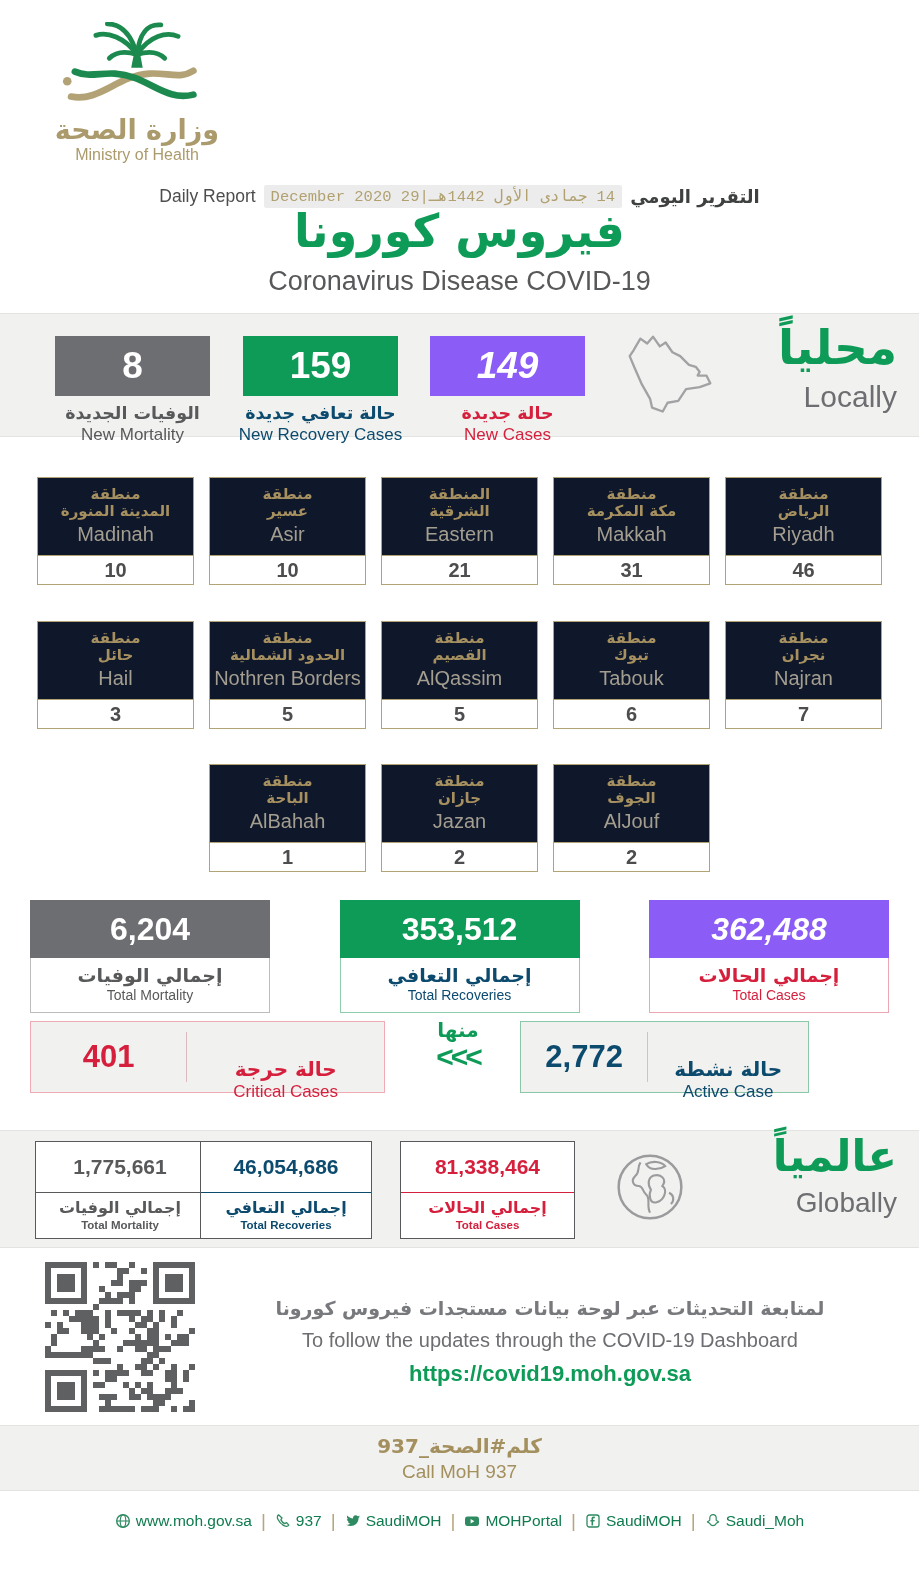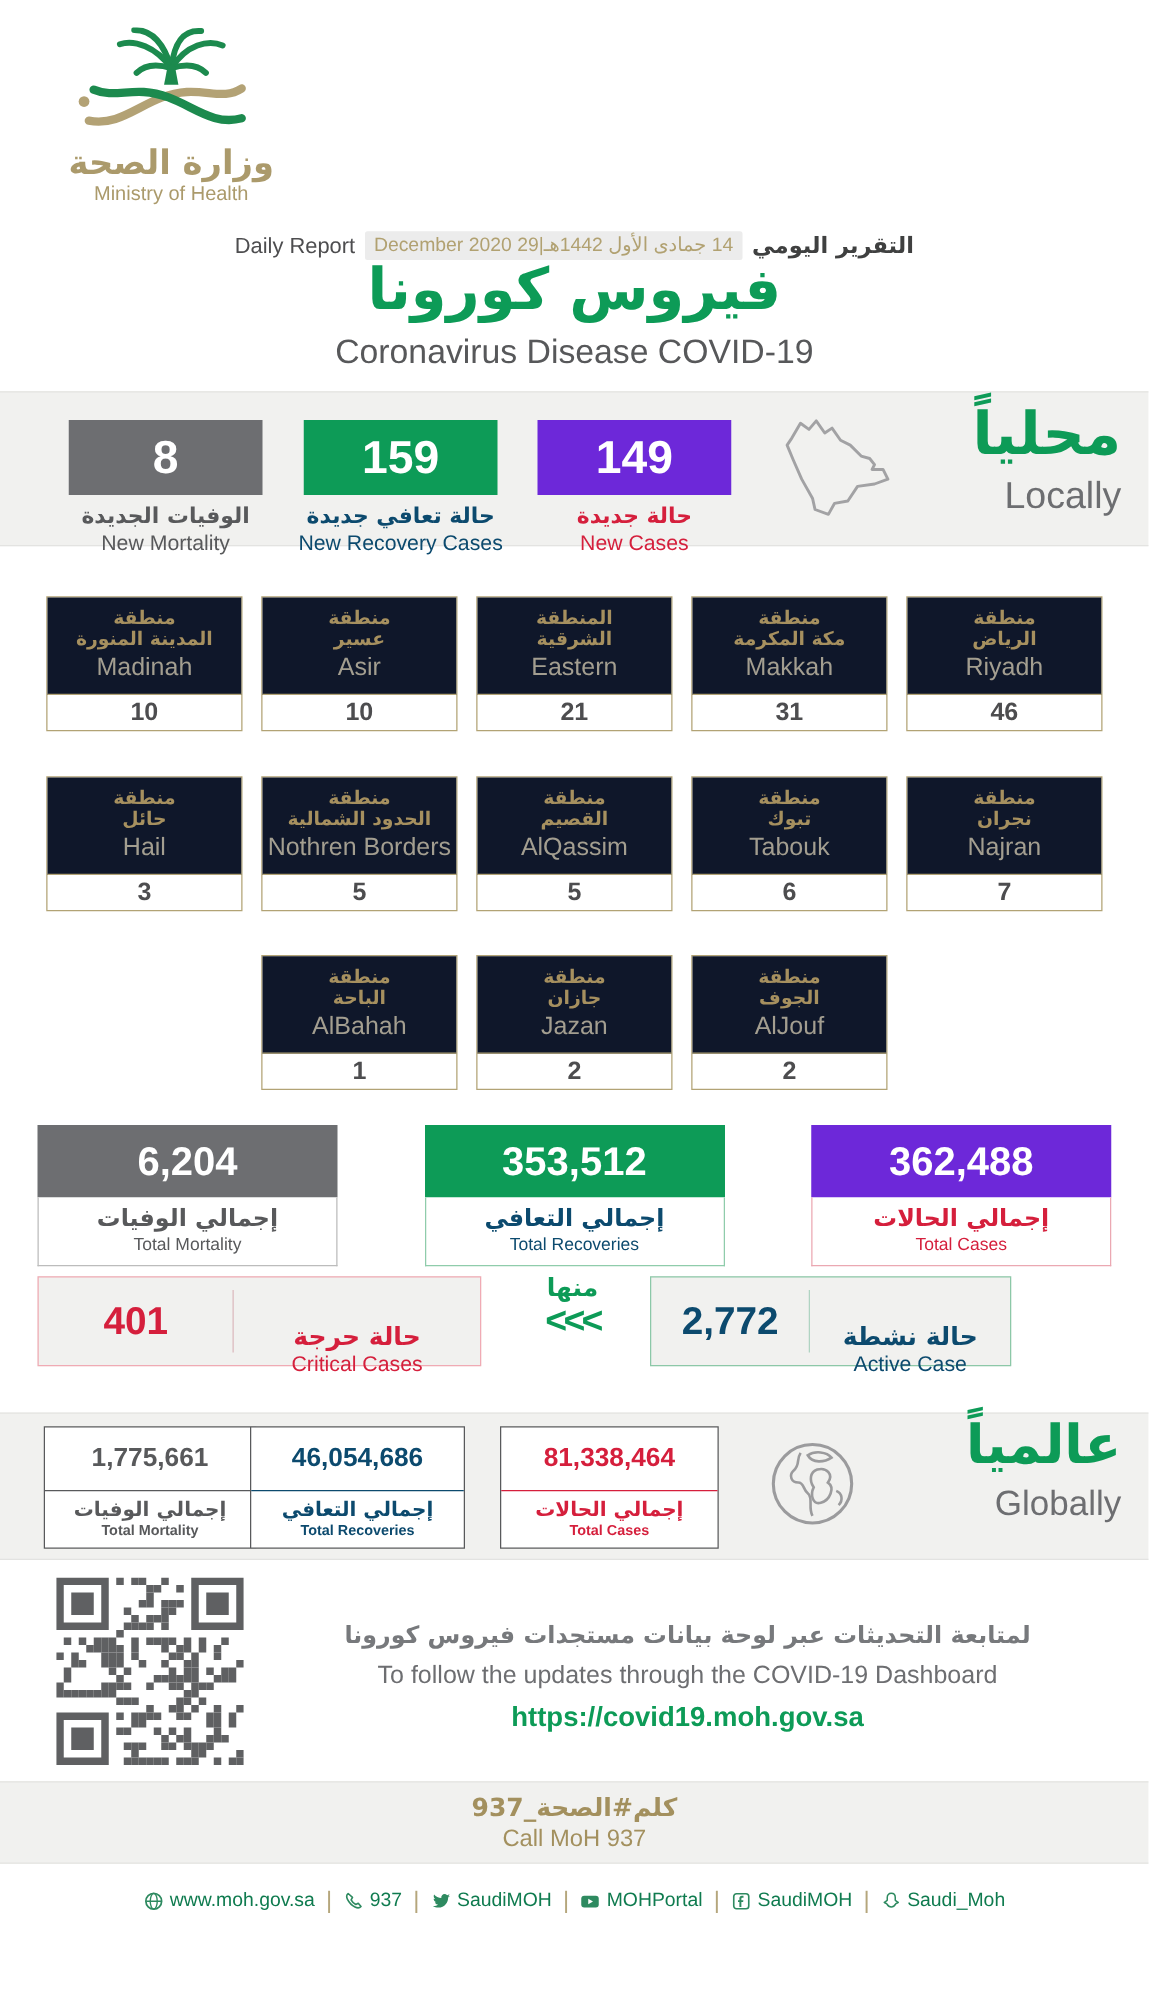--- a/index.html
+++ b/index.html
@@ -1,37 +1,37 @@
 <!DOCTYPE html>
 <html><head>
 <meta charset="utf-8">
 <style>
   html,body{margin:0;padding:0;background:#fff;}
   .page{position:relative;width:919px;height:1593px;background:#fff;overflow:hidden;
         font-family:"Liberation Sans","DejaVu Sans",sans-serif;color:#58595b;}
   .abs{position:absolute;}
-  .bg-gray{background:#6d6e71;} .bg-green{background:#0d9b57;} .bg-red{background:#6d28d9;}
+  .bg-gray{background:#6d6e71;} .bg-green{background:#0d9b57;} .bg-red{background:#8b5cf6;font-style:italic;}
   .tx-gray{color:#58595b;} .tx-green{color:#0c4a6e;} .tx-red{color:#d51f3c;}
 
   
   .logo{left:42px;top:22px;width:190px;text-align:center;}
   .logo-ar{color:#ab9a6b;font-size:27px;font-weight:bold;margin-top:2px;font-family:"DejaVu Sans",sans-serif;}
   .logo-en{color:#ab9a6b;font-size:16px;margin-top:1px;}
   .badge{right:32px;top:56px;}
   .badge-outer{position:relative;background:linear-gradient(90deg,#e8426a,#7a4a9e,#1b74c8);border-radius:19px;padding:5px;}
   .badge-inner{background:#fff;border-radius:14px;padding:5px 26px;}
   .badge-text{font-size:42px;font-weight:bold;font-family:"DejaVu Sans",sans-serif;
               background:linear-gradient(90deg,#1b74c8 0%,#7a4a9e 50%,#e8426a 100%);
               -webkit-background-clip:text;background-clip:text;color:transparent;-webkit-text-fill-color:transparent;}
   .badge-swoosh{position:absolute;top:-14px;right:28px;width:110px;height:30px;}
 
   
   .report-line{top:185px;left:0;right:0;display:flex;justify-content:center;align-items:center;gap:8px;}
   .report-en{color:#4d4d4f;font-size:17.5px;}
-  .report-date{color:#b1a171;font-size:15.5px;background:#ececec;padding:2px 7px;border-radius:2px;font-family:Liberation Sans, sans-serif;}
+  .report-date{color:#b1a171;font-size:15.5px;background:#ececec;padding:2px 7px;border-radius:2px;font-family:Liberation Mono, monospace;}
   .report-ar{color:#3f4040;font-size:18px;font-weight:bold;font-family:"DejaVu Sans",sans-serif;}
   .title-ar{top:200px;left:0;right:0;font-size:46px;line-height:62px;font-weight:bold;color:#0d9b57;text-align:center;font-family:"DejaVu Sans",sans-serif;}
   .title-en{top:264px;left:0;right:0;font-size:27px;line-height:34px;color:#57585a;text-align:center;}
 
   
   .strip{left:0;width:919px;background:#f1f1ef;border-top:1px solid #e3e3e1;border-bottom:1px solid #e3e3e1;box-sizing:border-box;}
   .strip-locally{top:313px;height:124px;}
   .strip-globally{top:1130px;height:118px;}
   .strip-call{top:1425px;height:66px;}
 

